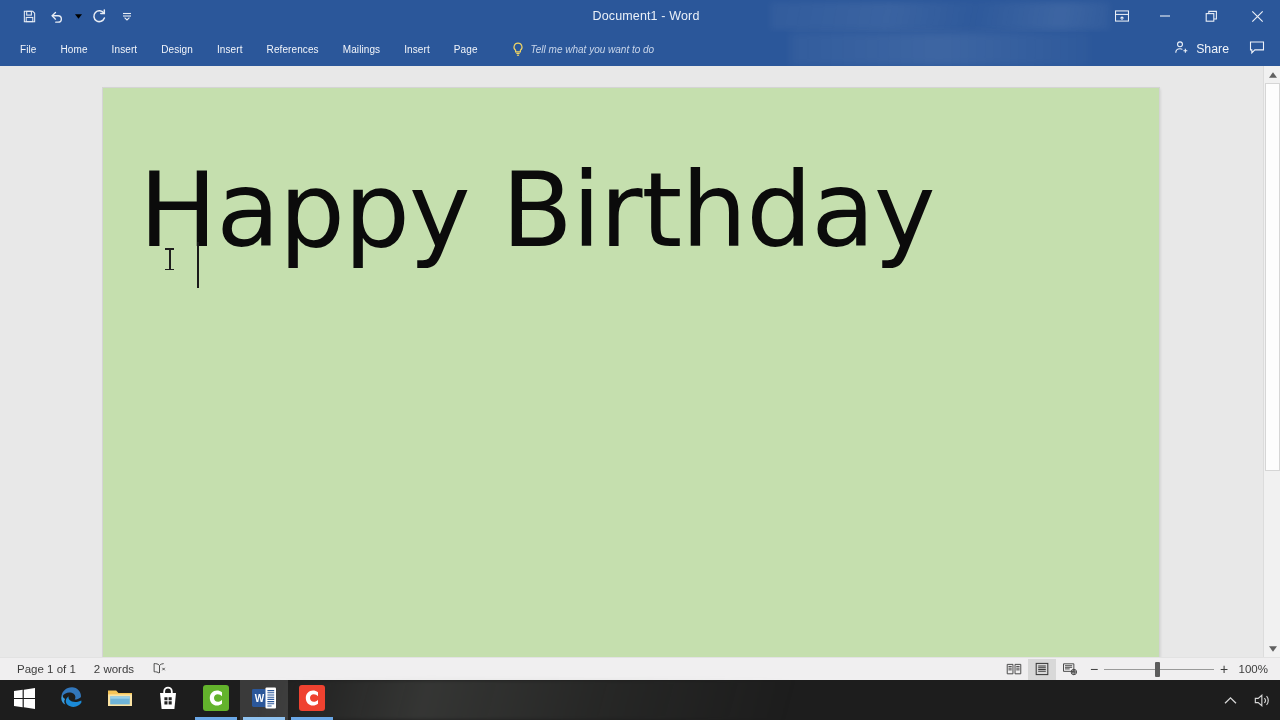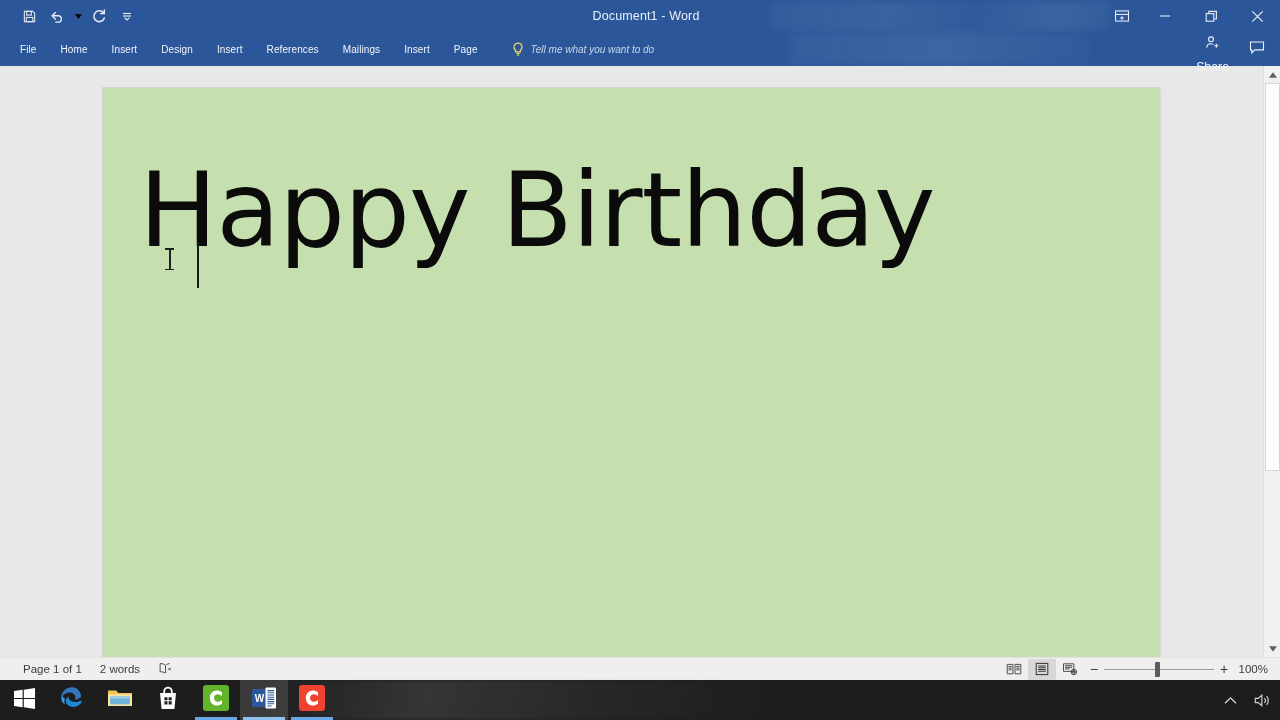--- a/index.html
+++ b/index.html
@@ -68,21 +68,21 @@
     display: flex; align-items: center; gap: 7px; margin-left: 22px;
     color: #c9d6ea; font-size: 10px; font-style: italic; white-space: nowrap;
   }
   .tellme .bulb { color: #f3d664; display:flex; }
   .ribbon-right {
     position: absolute; right: 0; top: 32px; height: 34px;
     display: flex; align-items: center; gap: 2px; padding-right: 6px; z-index:3;
   }
   .share {
     display: flex; align-items: center; gap: 7px; color: #f0f4fa; font-size: 12.3px;
-    padding: 0 9px; height: 28px; cursor: default; flex-direction: column;
+    padding: 0 9px; height: 28px; cursor: default;
   }
   .comments-btn { width: 34px; height: 28px; display:flex; align-items:center; justify-content:center; color:#eef2f9; }
 
   
   .workspace {
     position: absolute; left: 0; top: 66px; width: 1280px; height: 591px;
     background: #e8e8e8;
     overflow: hidden;
   }
   .page {
@@ -132,21 +132,21 @@
     position: absolute; left: 1px; top: 0px; width: 15px; height: 388px;
     background: #fdfdfd; border: 1px solid #d6d6d6;
   }
 
   
   .statusbar {
     position: absolute; left: 0; top: 657px; width: 1280px; height: 23px;
     background: #f0eff0; border-top: 1px solid #e2e2e2;
     display: flex; align-items: center; font-size: 11.5px; color: #3c3c3c;
   }
-  .sb-left { display: flex; align-items: flex-start; gap: 0; padding-left: 14px; }
+  .sb-left { display: flex; align-items: flex-start; gap: 0; padding-left: 8px; }
   .sb-item { padding: 0 9px; height: 23px; display: flex; align-items: center; white-space: nowrap; cursor: default;}
   .sb-right { position: absolute; right: 6px; display: flex; align-items: center; gap: 0; }
   .viewbtn {
     width: 28px; height: 21px; display: flex; align-items: center; justify-content: center;
     color: #4a4a4a;
   }
   .viewbtn.active { background: #d8d8d8; }
   .zoom-out, .zoom-in {
     width: 20px; height: 21px; display: flex; align-items: center; justify-content: center;
     color: #3c3c3c; font-size: 14px;

